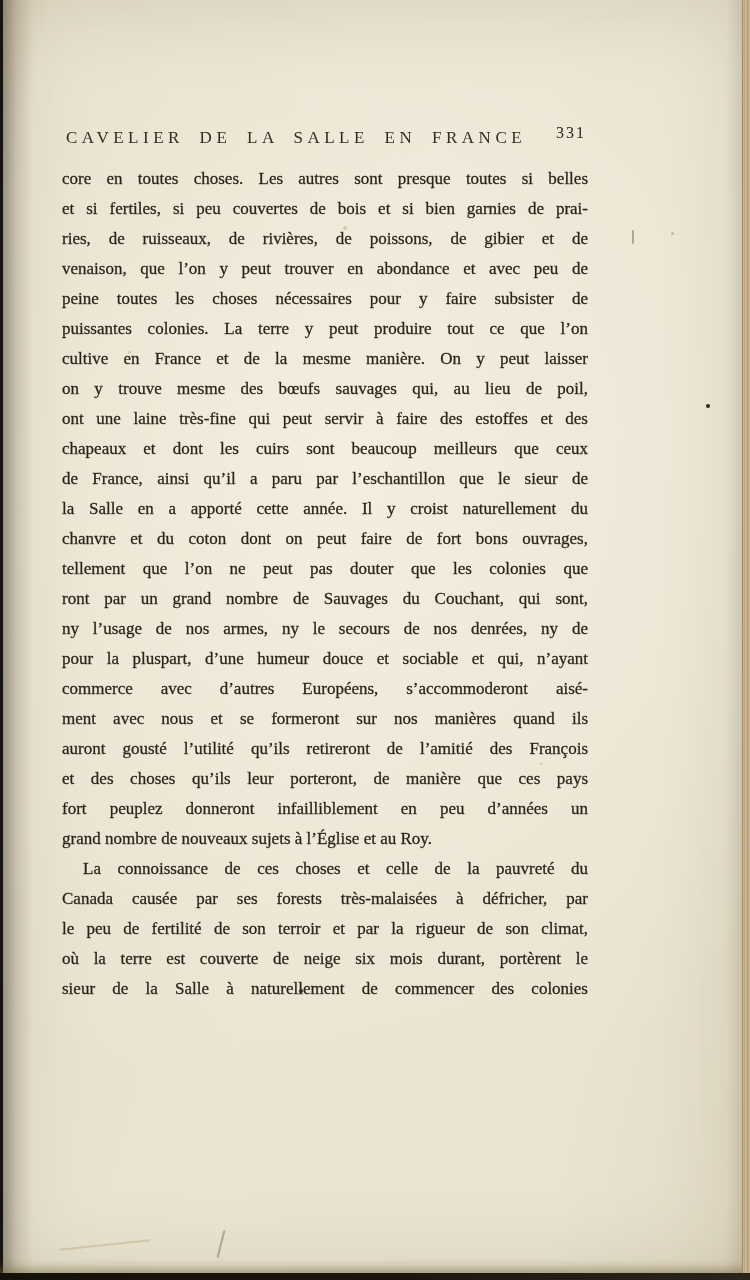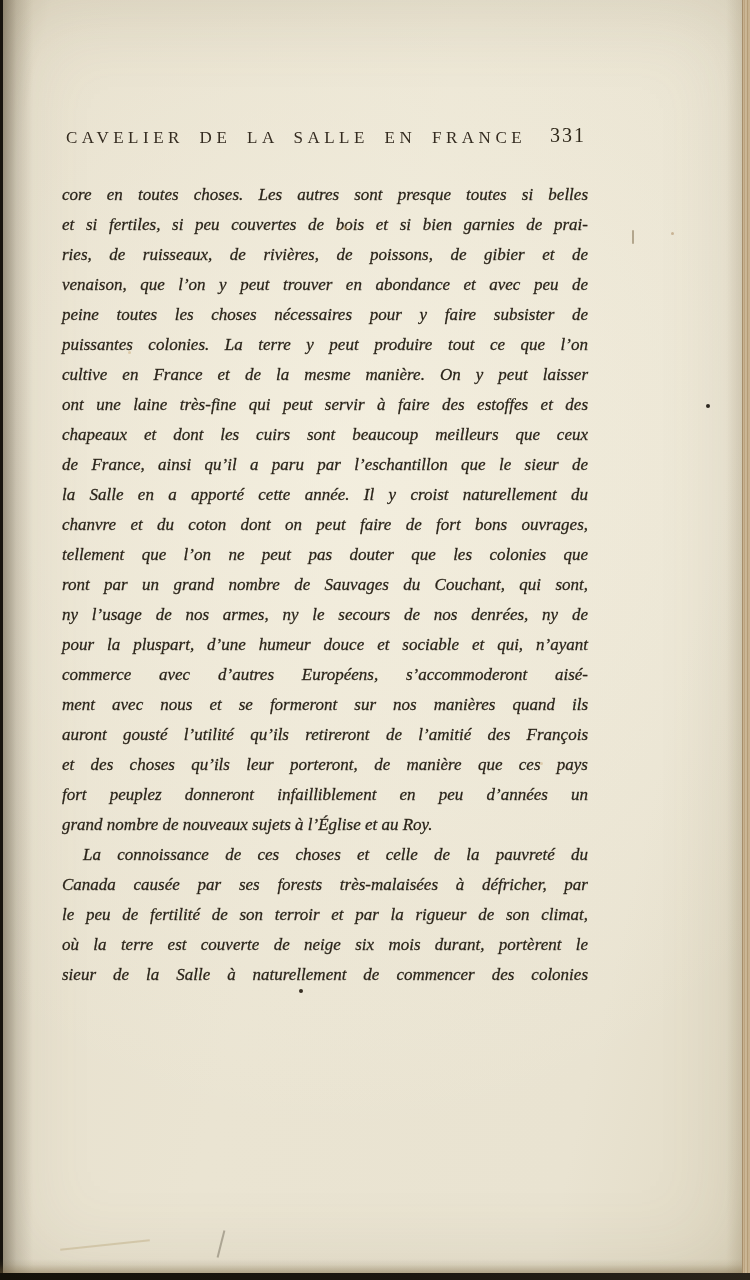--- a/index.html
+++ b/index.html
@@ -51,31 +51,30 @@
   .header-title {
     position: absolute; left: 4px; right: 60px; top: 4px;
     text-align: left;
     font-size: 17px;
     letter-spacing: 4.5px;
     word-spacing: 7px;
     white-space: nowrap;
   }
   .page-num {
     position: absolute; right: 2px; top: 0;
-    font-size: 20px;
+    font-size: 16px;
     letter-spacing: 2px;
     color: #2e2719;
   }
 
   
   .body-text {
-    position: absolute; left: 62px; top: 180px; width: 526px;
+    position: absolute; left: 62px; top: 164px; width: 526px;
     color: #292319;
     font-size: 17px;
-    font-style: italic;
     -webkit-text-stroke: 0.3px rgba(41,35,25,0.85);
   }
   .line {
     height: 30px;
     line-height: 30px;
     text-align: justify;
     text-align-last: justify;
     white-space: normal;
     overflow: visible;
   }
@@ -105,20 +104,21 @@
 
   <div class="body-text">
     <div>
       <div class="line">core en toutes choses. Les autres sont presque toutes si belles</div>
       <div class="line">et si fertiles, si peu couvertes de bois et si bien garnies de prai-</div>
       <div class="line">ries, de ruisseaux, de rivières, de poissons, de gibier et de</div>
       <div class="line">venaison, que l’on y peut trouver en abondance et avec peu de</div>
       <div class="line">peine toutes les choses nécessaires pour y faire subsister de</div>
       <div class="line">puissantes colonies. La terre y peut produire tout ce que l’on</div>
       <div class="line">cultive en France et de la mesme manière. On y peut laisser</div>
+      <div class="line">on y trouve mesme des bœufs sauvages qui, au lieu de poil,</div>
       <div class="line">ont une laine très-fine qui peut servir à faire des estoffes et des</div>
       <div class="line">chapeaux et dont les cuirs sont beaucoup meilleurs que ceux</div>
       <div class="line">de France, ainsi qu’il a paru par l’eschantillon que le sieur de</div>
       <div class="line">la Salle en a apporté cette année. Il y croist naturellement du</div>
       <div class="line">chanvre et du coton dont on peut faire de fort bons ouvrages,</div>
       <div class="line">tellement que l’on ne peut pas douter que les colonies que</div>
       <div class="line">ront par un grand nombre de Sauvages du Couchant, qui sont,</div>
       <div class="line">ny l’usage de nos armes, ny le secours de nos denrées, ny de</div>
       <div class="line">pour la pluspart, d’une humeur douce et sociable et qui, n’ayant</div>
       <div class="line">commerce avec d’autres Européens, s’accommoderont aisé-</div>

